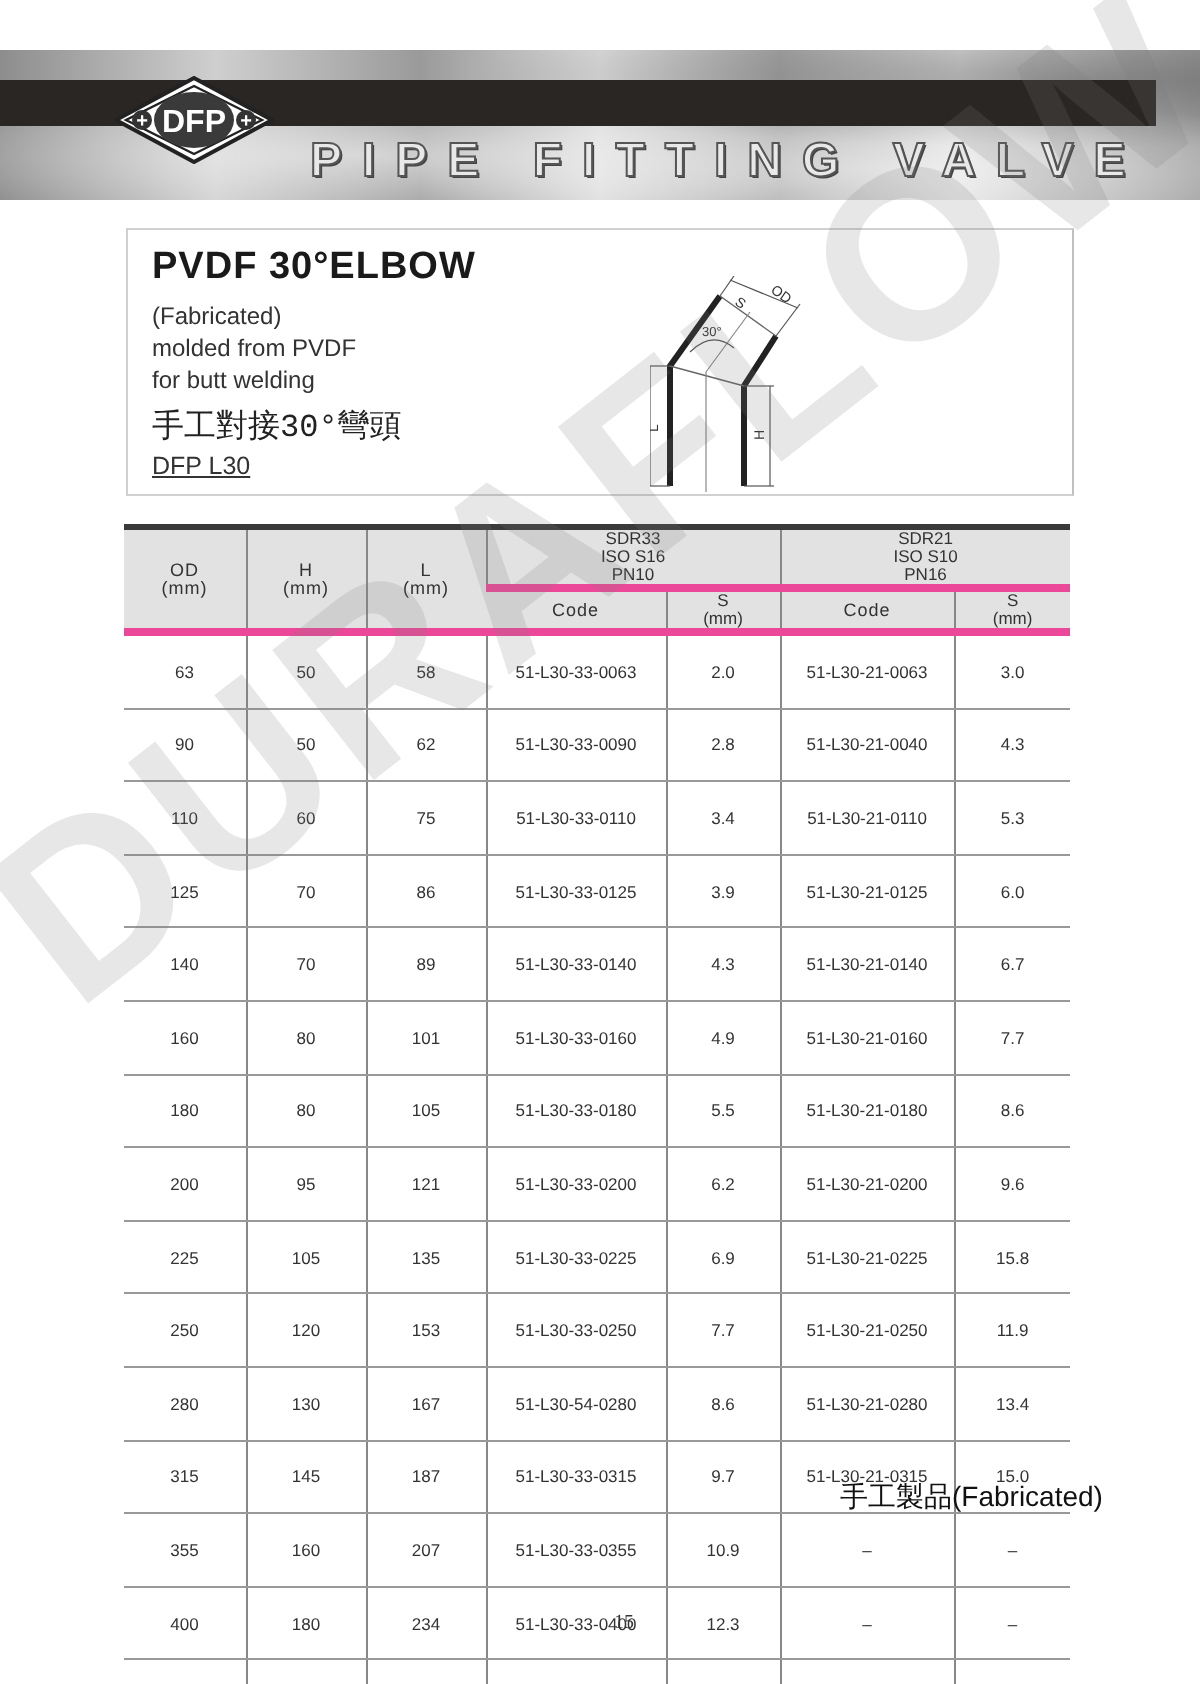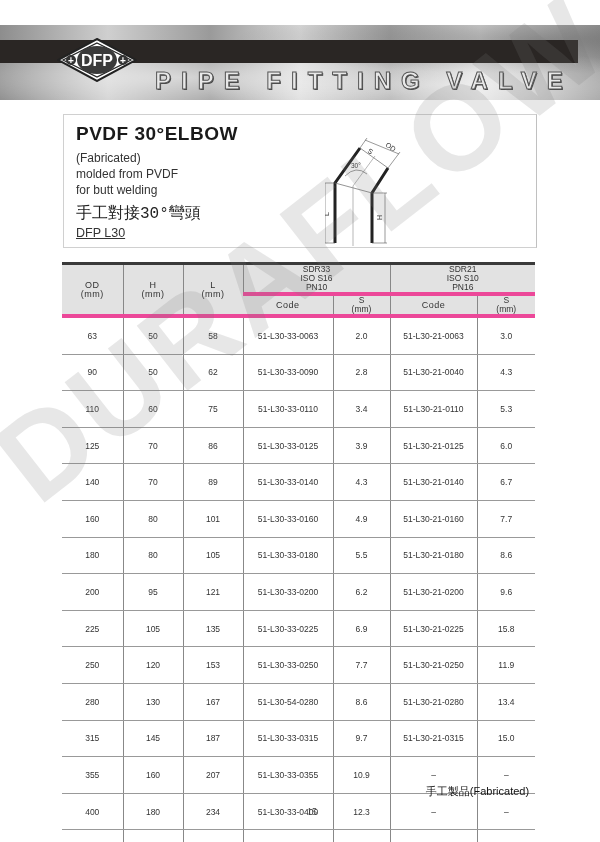--- a/index.html
+++ b/index.html
@@ -21,21 +21,21 @@
   .cn { position:absolute; left:12px; top:88px; font-size:16px; color:#222; white-space:nowrap;font-family:Liberation Mono, monospace; }
   .code { position:absolute; left:12px; top:111px; font-size:12.5px; color:#333; white-space:nowrap;text-decoration:underline; }
   .diagram { position:absolute; left:325px; top:138px; width:120px; height:110px; }
   table.spec { position:absolute; left:62px; top:262px; width:473px; border-collapse:collapse; table-layout:fixed; font-size:8.5px; }
   table.spec th { background:#e2e2e2; color:#333; font-weight:normal; text-align:center; border-left:1px solid #888; border-bottom:4px solid #ec4899; padding:0; line-height:9px; }
   table.spec th:first-child { border-left:none; }
   table.spec thead tr:first-child th { border-top:3px solid #3a3a3a; }
   table.spec td { text-align:center; border-left:1px solid #888; border-bottom:1px solid #999; height:35.6px; padding:0; color:#333; }
   table.spec td:first-child { border-left:none; }
   .hdr-l { font-size:9px; letter-spacing:0.5px; }
-  .footnote { position:absolute; left:420px; top:784px; width:115px; text-align:center; font-size:11px; color:#111; white-space:nowrap; }
+  .footnote { position:absolute; left:420px; top:740px; width:115px; text-align:left; font-size:14px; color:#111; white-space:nowrap; }
   .pagenum { position:absolute; left:0; top:806px; width:600px; text-align:center; font-family:"Liberation Serif", serif; font-size:10px; color:#333;padding-left:12px; }
   .watermark { position:absolute; left:-30px; top:420px; font-size:120px; font-weight:bold; color:rgba(120,120,120,0.18); transform:rotate(-38deg); transform-origin:left top; letter-spacing:4px; white-space:nowrap; pointer-events:none; }
 </style>
 </head>
 <body>
 
 <div class="banner">
   <div class="shade1"></div>
   <div class="bar"></div>
   <svg class="logo" viewBox="0 0 80 44">

